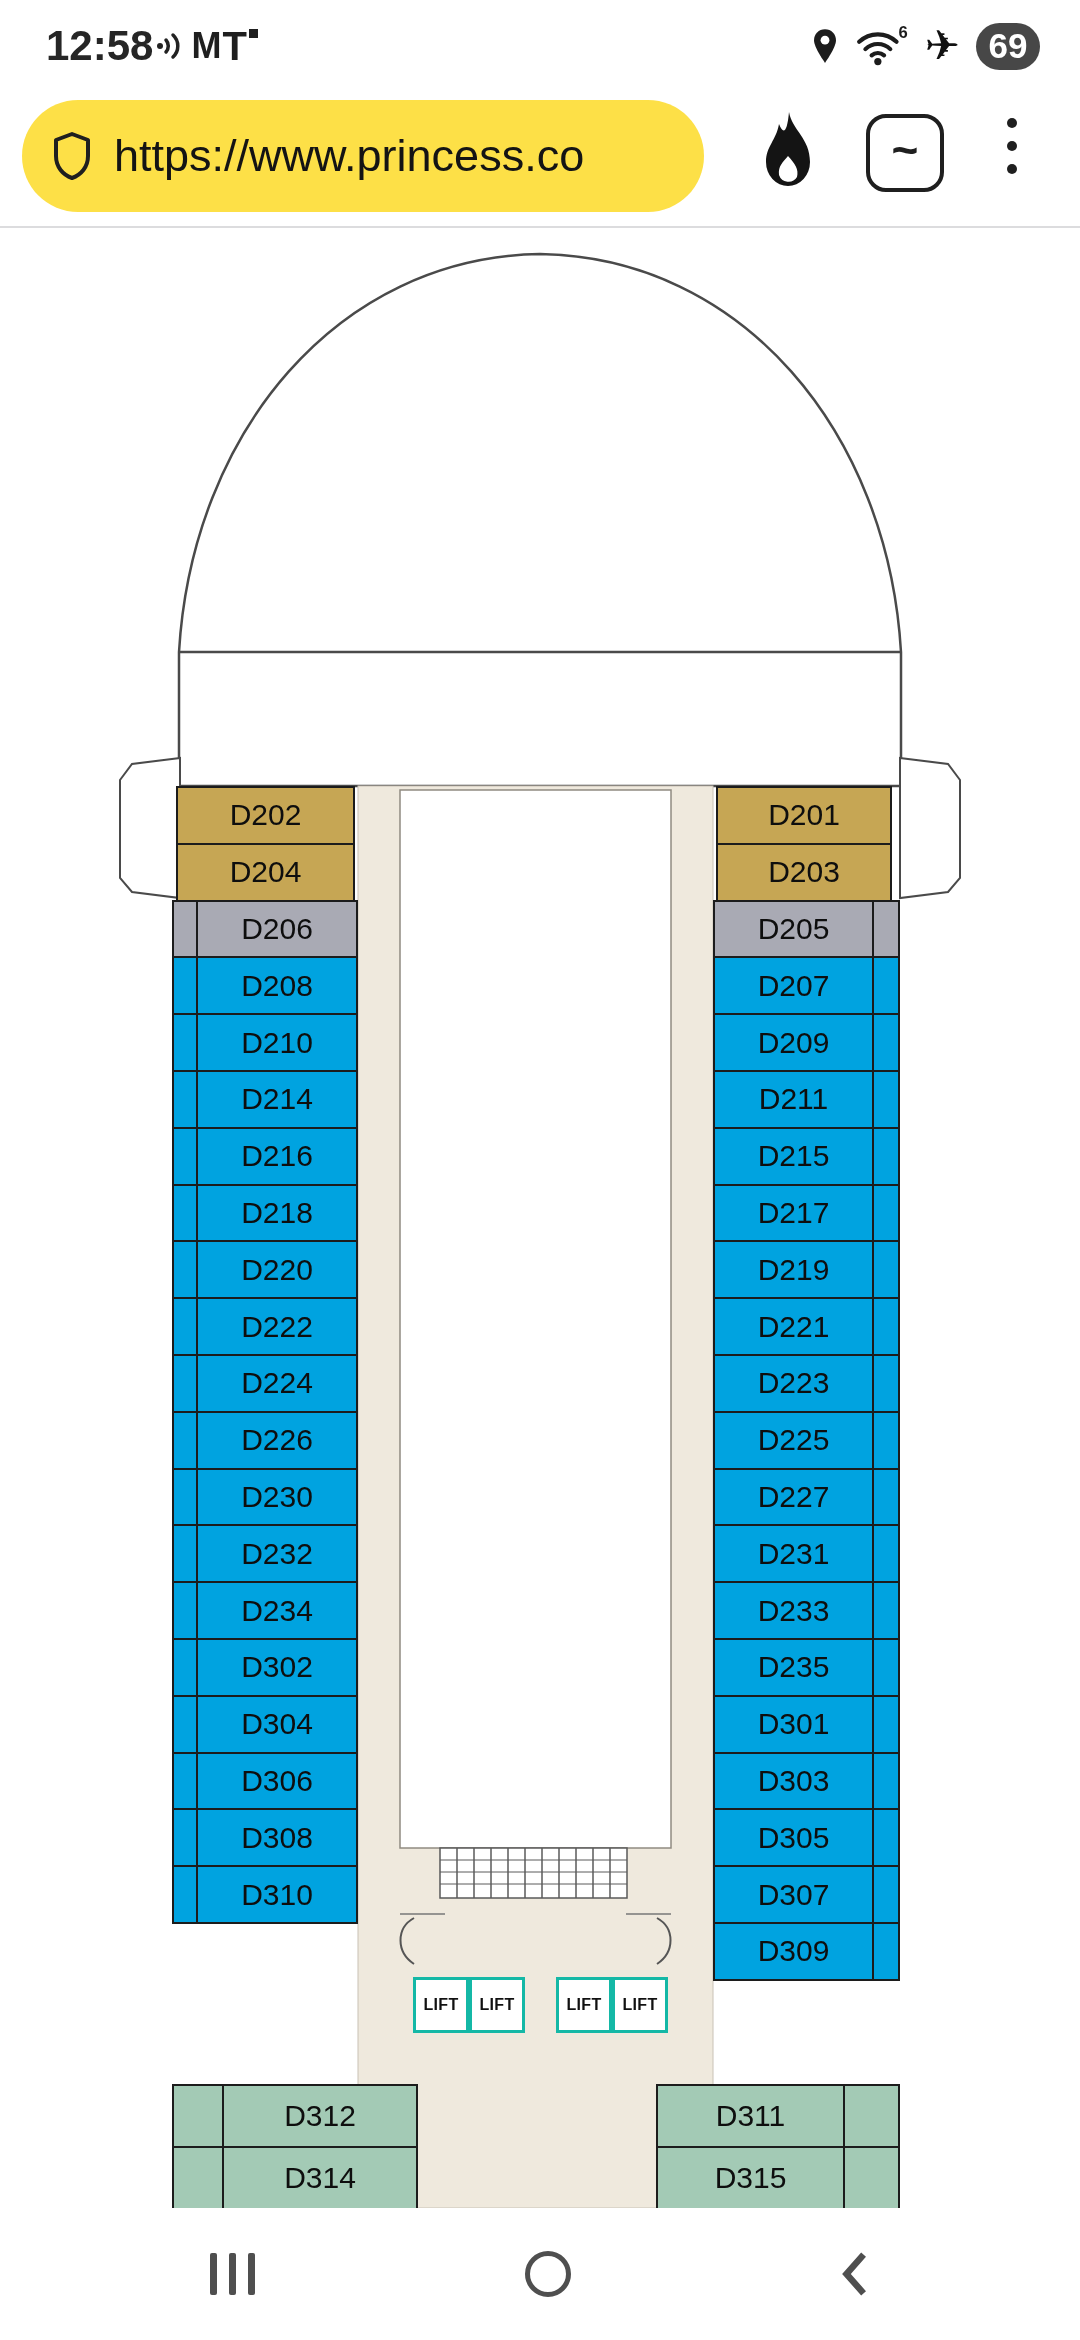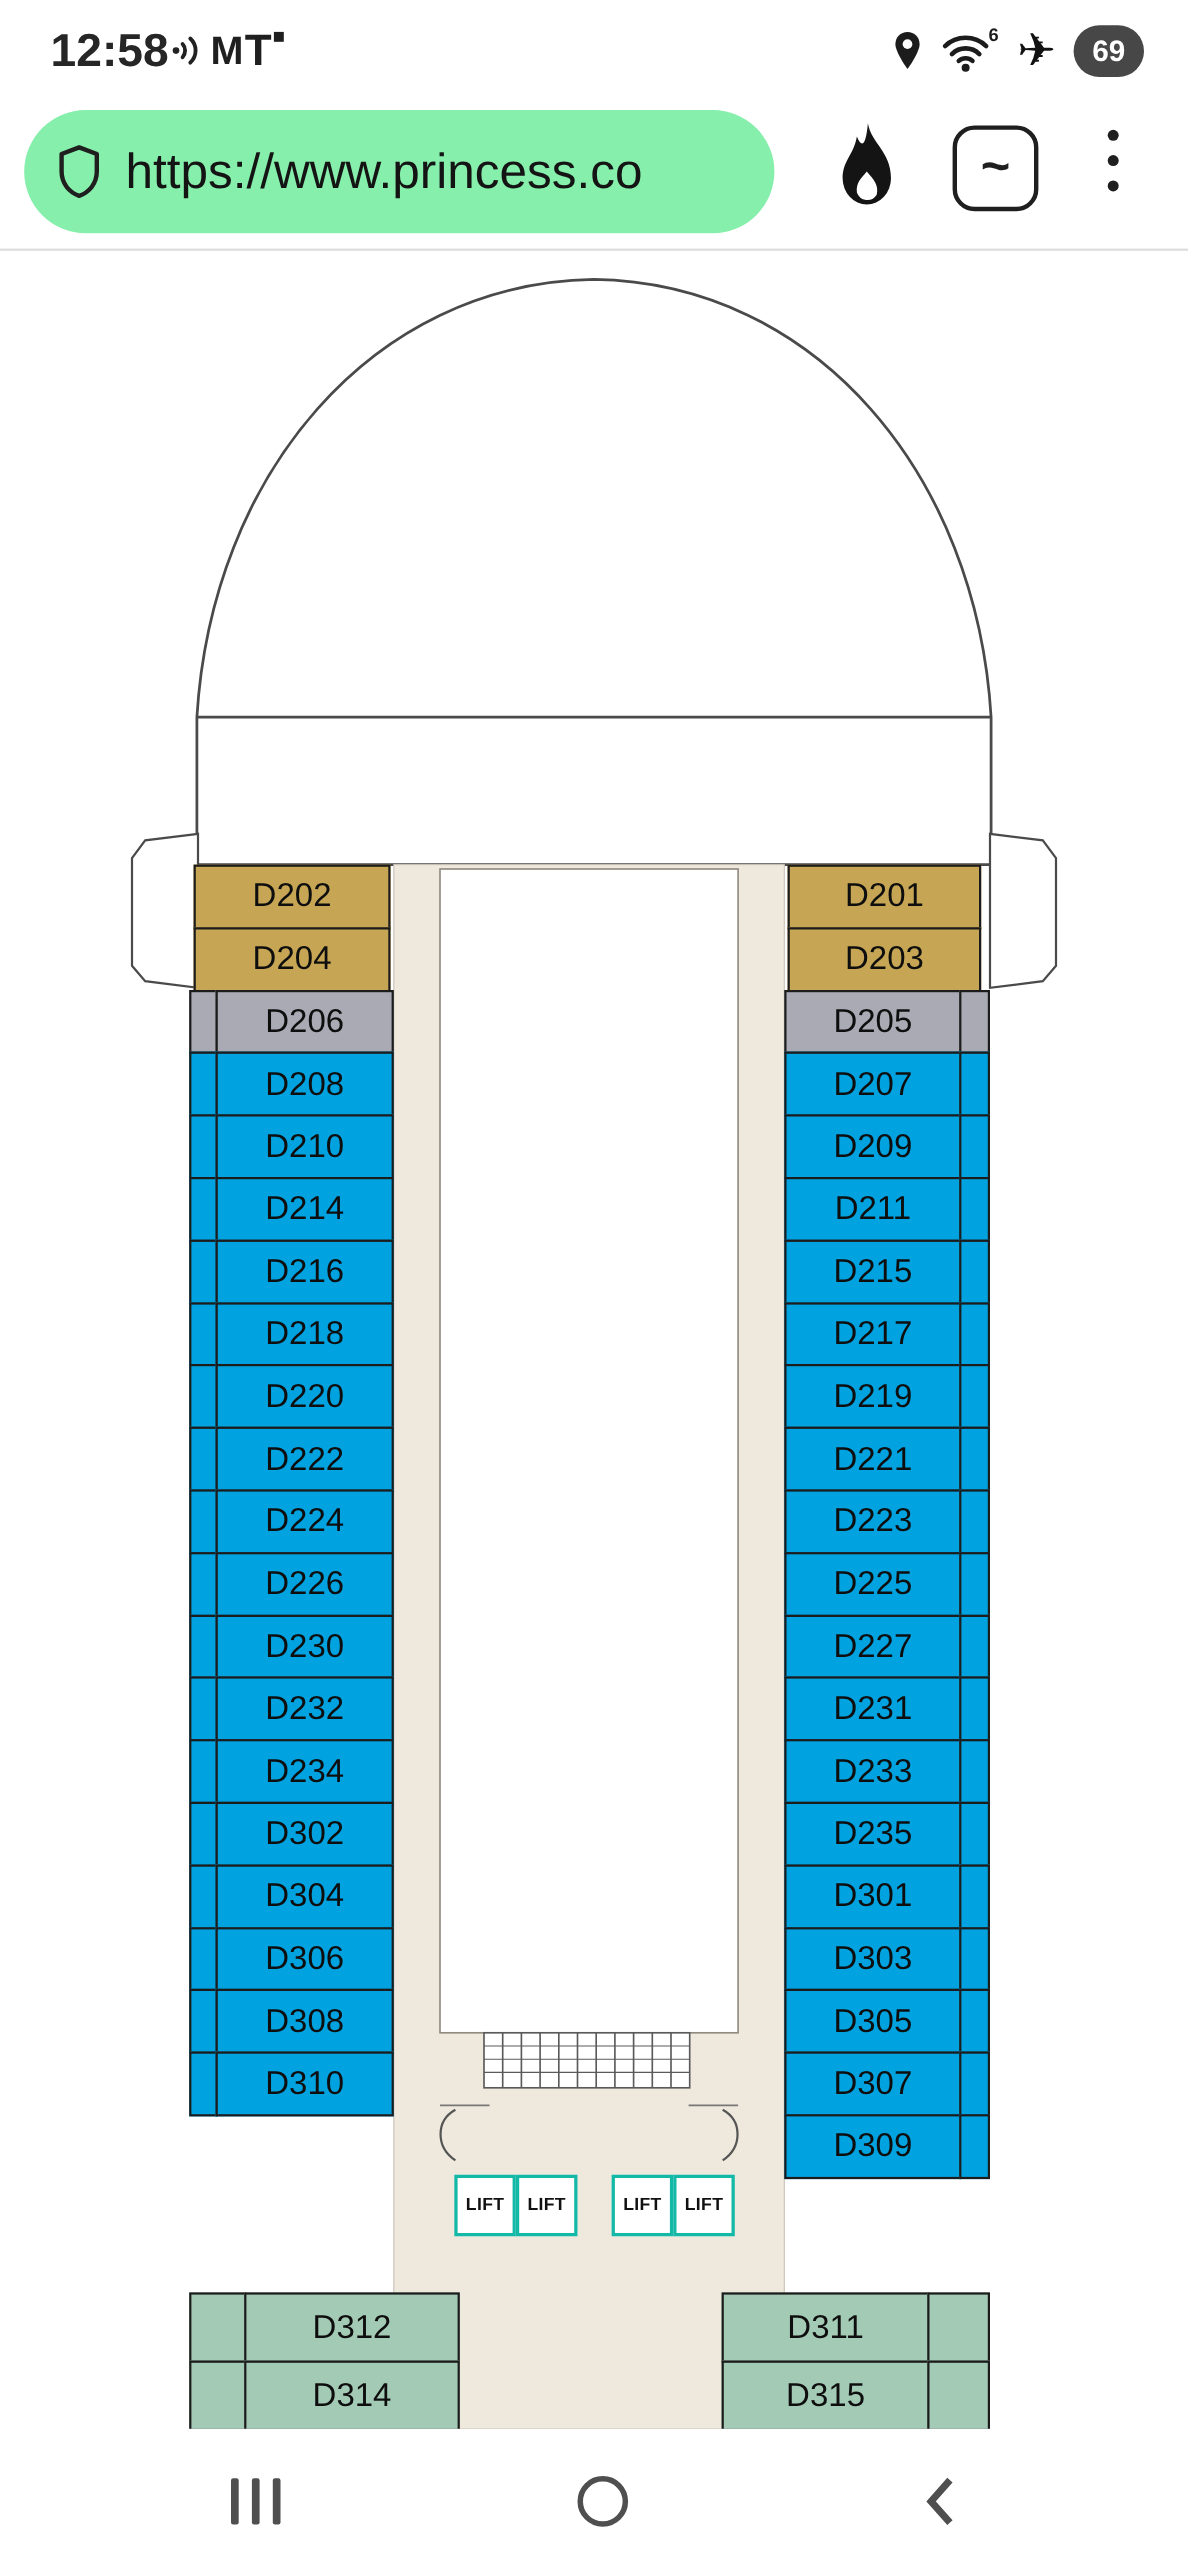--- a/index.html
+++ b/index.html
@@ -16,28 +16,28 @@
   .sb-left { display:flex; align-items:center; gap:1px; }
   .sb-right { display:flex; align-items:center; gap:16px; }
   .sb-time { font-size:42px; font-weight:700; color:#262626; }
   .sb-glyph { font-size:36px; font-weight:700; color:#1f1f1f; }
   .carrier-wrap { display:flex; align-items:flex-start; }
   .carrier-wrap .sb-glyph { font-size:40px; line-height:40px; }
   .tm-dot { width:9px; height:9px; background:#1f1f1f; display:inline-block; margin-left:2px; margin-top:3px; }
   .plane { font-size:42px; color:#111; line-height:42px; }
   .battery {
     width:64px; height:47px; border-radius:24px; background:#474747;
-    color:#fff; font-size:27px; font-weight:700;
+    color:#fff; font-size:35px; font-weight:700;
     display:flex; align-items:center; justify-content:center;
   }
   
   .url-row { position:absolute; top:96px; left:0; right:0; height:122px; background:#fff; z-index:20; }
   .url-pill {
     position:absolute; left:22px; top:4px; width:682px; height:112px;
-    background:#86efac; border-radius:56px; display:flex; align-items:center;
+    background:#fde047; border-radius:56px; display:flex; align-items:center;
     padding:0 20px 0 28px; box-sizing:border-box; gap:20px; overflow:hidden;
   }
   .url-text { font-size:45px; color:#141414; white-space:nowrap; overflow:hidden; flex:1; }
   .flame { position:absolute; left:756px; top:14px; }
   .app-badge {
     position:absolute; left:866px; top:18px; width:78px; height:78px;
     border:4.5px solid #1f1f1f; border-radius:20px; box-sizing:border-box;
     display:flex; align-items:center; justify-content:center;
   }
   .app-badge span { font-size:46px; font-weight:700; color:#1f1f1f; margin-top:-6px; }

